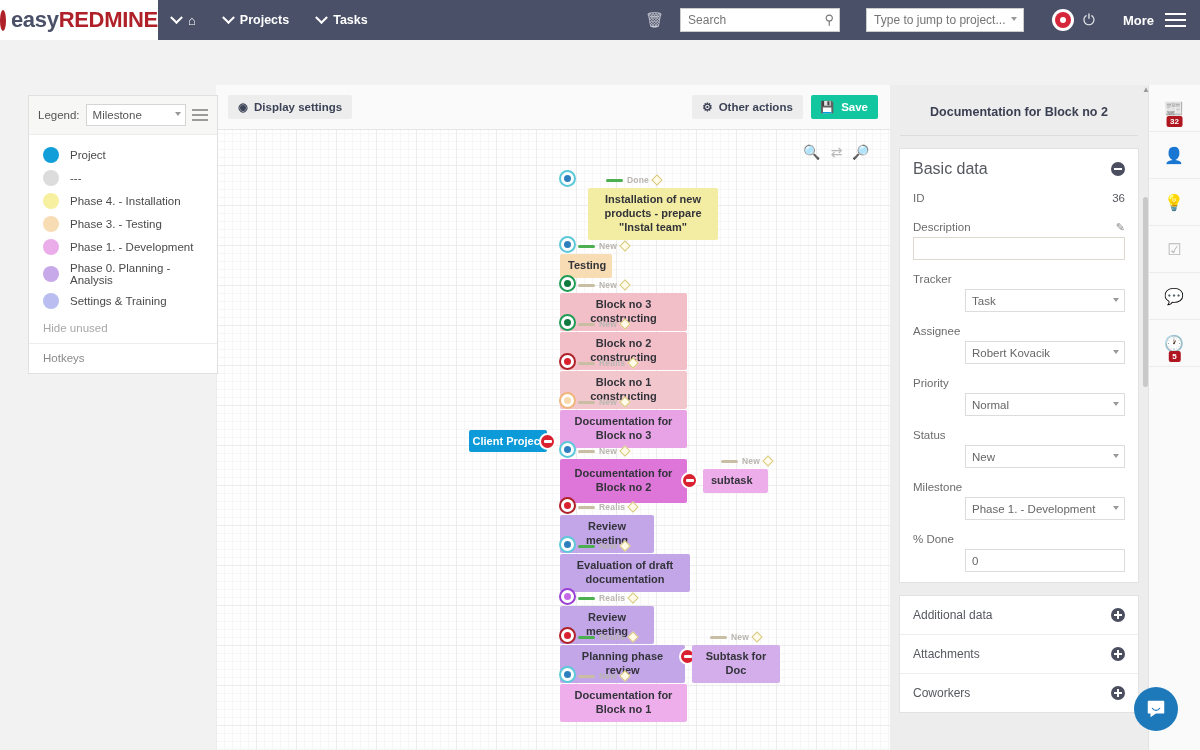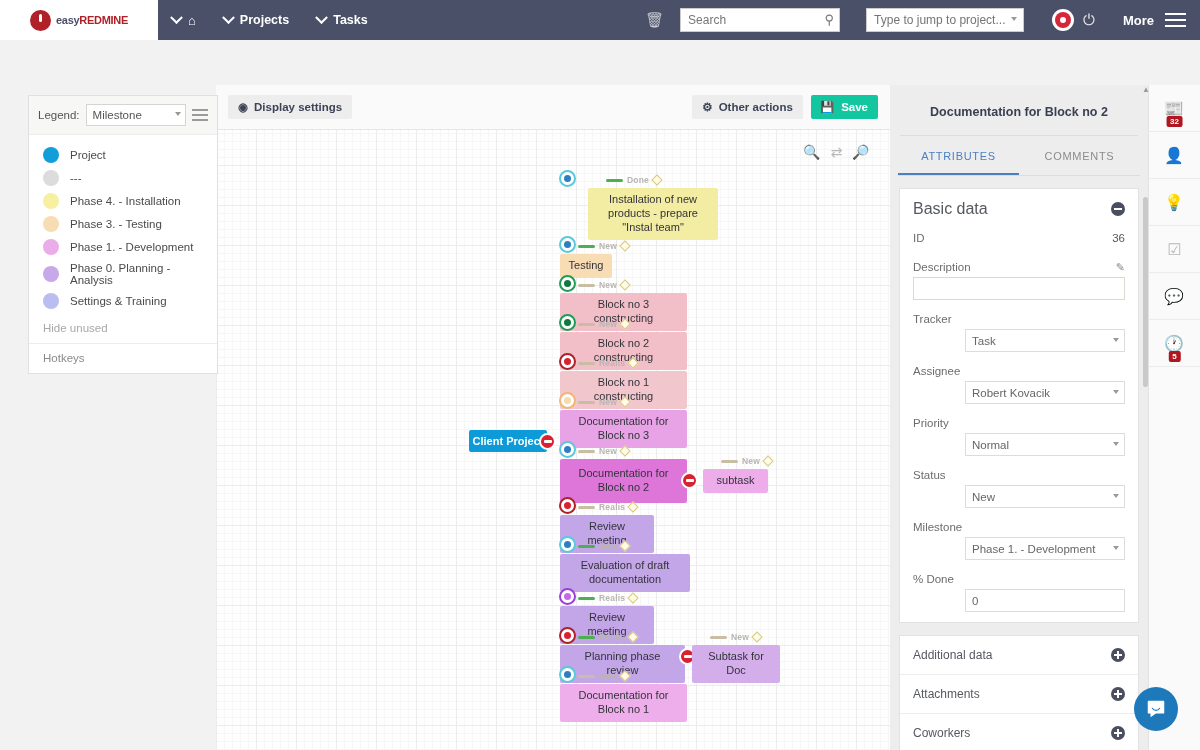--- a/index.html
+++ b/index.html
@@ -11,21 +11,21 @@
 
   
   .topbar { position: absolute; left:0; top:0; width:1200px; height:40px;
             background:#4a5067; display:flex; align-items:center; }
   .logo-box { width:158px; height:40px; background:#fff; display:flex;
               align-items:center; justify-content:center; gap:5px; }
   .logo-mark { width:21px; height:21px; border-radius:50%; background:#b02028;
                position:relative; }
   .logo-mark::after { content:""; position:absolute; left:9px; top:4px;
                width:3px; height:8px; background:#fff; border-radius:2px; }
-  .logo-text { font-size:11px; font-weight:bold; letter-spacing:-.3px; }
+  .logo-text { font-size:22px; font-weight:bold; letter-spacing:-.3px; }
   .logo-easy { color:#4a5067; } .logo-red { color:#b02028; }
 
   .nav-item { display:flex; align-items:center; gap:7px; color:#fff;
               font-size:12.5px; font-weight:bold; padding:0 14px; cursor:pointer; }
   .chev { width:9px; height:9px; border-right:2px solid #fff;
           border-bottom:2px solid #fff; transform:rotate(45deg) translate(-2px,-2px); }
   .home-ico { font-size:13px; }
 
   .topbar-right { margin-left:auto; display:flex; align-items:center; gap:0; padding-right:14px; }
   .trash-ico { color:#c8cad4; font-size:15px; padding:0 16px; cursor:pointer; }
@@ -97,22 +97,22 @@
 
   
   .mm { position:absolute; inset:0; }
   .node { position:absolute; }
   .node-bar { display:flex; align-items:center; gap:4px; height:14px;
               margin-left:18px; margin-bottom:1px; }
   .dash { width:17px; height:3px; border-radius:2px; }
   .stat { font-size:8.5px; color:#b9b5b0; font-weight:bold; letter-spacing:.2px; }
   .diam { width:8px; height:8px; transform:rotate(45deg); border:1.4px solid #d9c97d;
           background:#fffbe8; }
-  .box { border-radius:2px; font-size:11px; font-weight:normal; color:#33333a;
-         display:flex; align-items:center; justify-content:center; text-align:center;
+  .box { border-radius:2px; font-size:11px; font-weight:bold; color:#33333a;
+         display:flex; align-items:center; text-align:center;
          padding:5px 8px; line-height:1.25; cursor:pointer; }
   .avatar { position:absolute; left:-1px; top:-3px; width:17px; height:17px;
             border-radius:50%; border:2px solid #888; background:#fff; }
   .avatar::after { content:""; position:absolute; inset:3px; border-radius:50%; }
   .minus { position:absolute; width:17px; height:17px; border-radius:50%;
            background:#d9212f; border:2px solid #fff; display:flex;
            align-items:center; justify-content:center; cursor:pointer; }
   .minus::after { content:""; width:8px; height:2.4px; background:#fff; border-radius:1px; }
   .root { position:absolute; left:469px; top:390px; width:78px; height:22px;
           background:#0c9bd8; color:#fff; font-size:11px; font-weight:bold;
@@ -495,24 +495,20 @@
           <span class="ldot" style="background:#b9bdf0"></span>
           <span class="ltxt">Settings &amp; Training</span>
         </div>
       </div>
     <div class="lhide">Hide unused</div>
     <div class="lhot">Hotkeys</div>
   </div>
 
   <div class="rpanel">
     <div class="rp-title">Documentation for Block no 2</div>
-    <div class="rp-tabs">
-      <div class="rp-tab active">ATTRIBUTES</div>
-      <div class="rp-tab">COMMENTS</div>
-    </div>
 
     <div class="card">
       <div class="card-head">
         <span>Basic data</span>
         <span class="circ"></span>
       </div>
       <div class="frow">
         <div class="flbl">
           <span class="fval-right">36</span>
           <span>ID</span>

